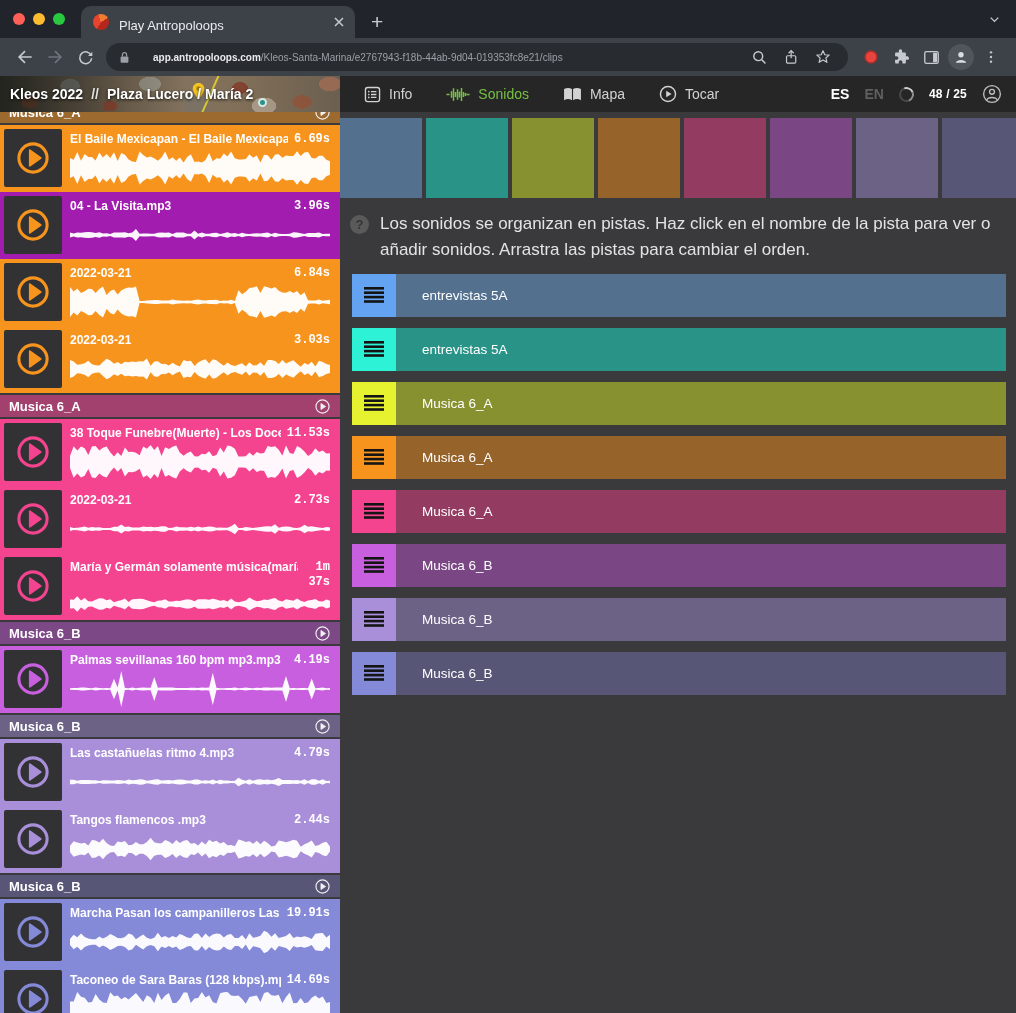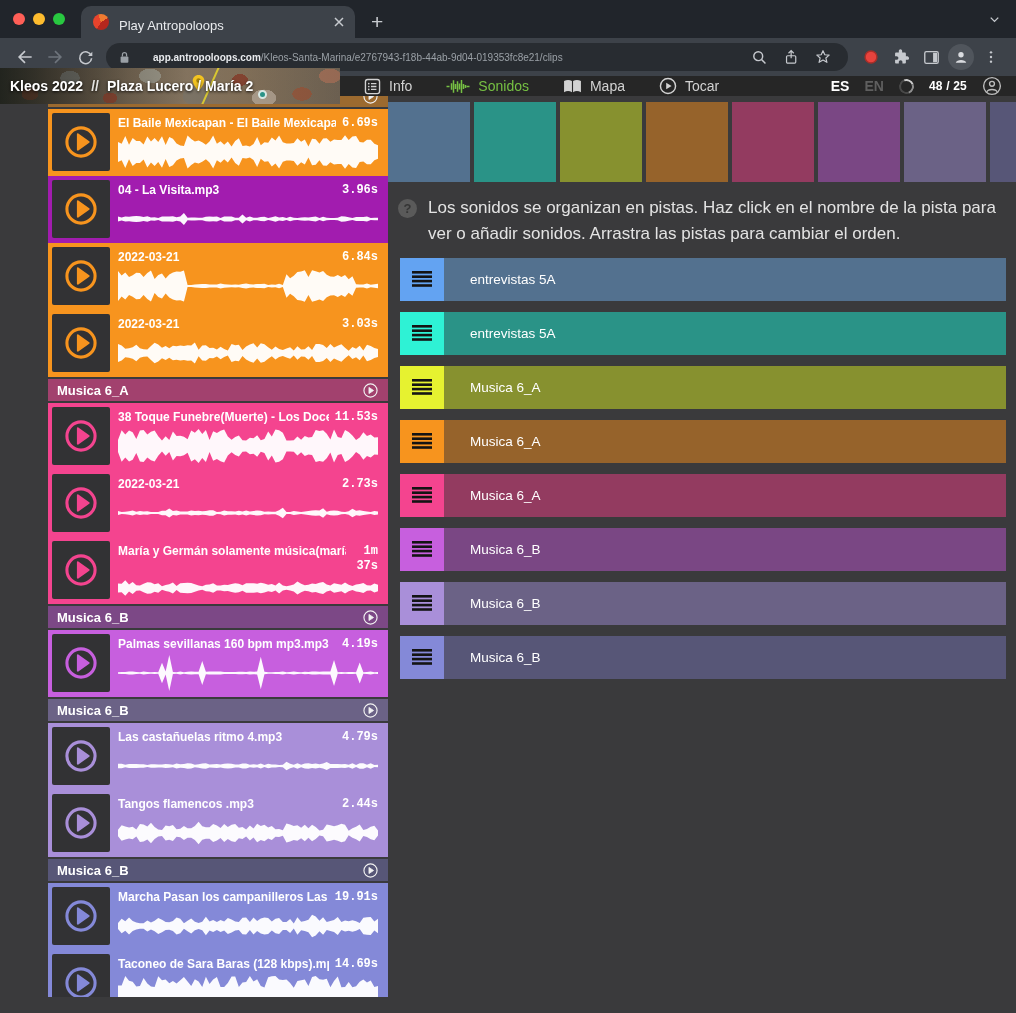--- a/index.html
+++ b/index.html
@@ -19,21 +19,21 @@
   .tab-chevron{position:absolute;right:14px;top:12px;}
   .toolbar{height:38px;background:#3d4249;display:flex;align-items:center;padding:0 10px;}
   .tbtn{width:30px;height:30px;display:flex;align-items:center;justify-content:center;flex:none;}
   .urlpill{flex:1;height:28px;background:#282c31;border-radius:14px;display:flex;align-items:center;padding:0 12px;margin:0 8px 0 6px;min-width:0;}
   .url{font-size:10px;white-space:nowrap;overflow:hidden;flex:1;margin-left:22px;}
   .url .dom{color:#e8eaed;font-weight:600;}
   .url .path{color:#9aa0a6;}
   .pill-ic{width:26px;height:26px;display:flex;align-items:center;justify-content:center;flex:none;margin-left:6px;}
   .avatar{width:26px;height:26px;border-radius:50%;background:#50555c;display:flex;align-items:center;justify-content:center;}
   
-  .appheader{height:20px;background:#262626;display:flex;align-items:center;position:relative;}
+  .appheader{height:36px;background:#262626;display:flex;align-items:center;position:relative;}
   .photo{width:340px;height:36px;flex:none;position:relative;overflow:hidden;
     background:
       radial-gradient(14px 10px at 30px 26px,#7d4f35 60%,transparent 61%),
       radial-gradient(16px 12px at 70px 10px,#8a8a80 60%,transparent 61%),
       radial-gradient(12px 9px at 110px 30px,#a9553b 60%,transparent 61%),
       radial-gradient(18px 12px at 150px 8px,#b0ab9a 60%,transparent 61%),
       radial-gradient(13px 10px at 240px 12px,#9c4f38 60%,transparent 61%),
       radial-gradient(16px 11px at 302px 26px,#b06a4a 60%,transparent 61%),
       radial-gradient(20px 14px at 264px 30px,#cbb9a4 60%,transparent 61%),
       radial-gradient(22px 16px at 196px 28px,#8e8474 60%,transparent 61%),
@@ -48,21 +48,21 @@
   .nav{display:flex;align-items:center;gap:34px;padding-left:24px;}
   .navitem{display:flex;align-items:center;gap:8px;color:#d2d2d2;font-size:14px;}
   .navitem.active{color:var(--accent);justify-content:space-between;}
   .hdr-right{margin-left:auto;display:flex;align-items:center;gap:15px;padding-right:14px;}
   .lang-es{color:#fff;font-size:14px;font-weight:600;}
   .lang-en{color:#5f5f5f;font-size:14px;font-weight:600;}
   .spinner{width:15px;height:15px;border-radius:50%;border:2.5px solid rgba(255,255,255,.16);
     border-top-color:#cfcfcf;border-right-color:#8f8f8f;transform:rotate(25deg);box-sizing:border-box;}
   .counter{color:#fff;font-size:12px;font-weight:700;letter-spacing:.2px;}
   
-  .content{display:flex;height:901px;margin-left:48px;}
+  .content{display:flex;height:901px;}
   .sidebar{width:340px;flex:none;overflow:hidden;background:#3a3a3c;}
   .sec-header{height:22px;display:flex;align-items:center;justify-content:space-between;padding:0 9px;margin:2px 0;
     color:#fff;font-size:13px;font-weight:700;}
   .clip{height:67px;display:flex;padding:4px;box-sizing:border-box;}
   .clip-btn{width:58px;height:58px;background:#323234;border-radius:2px;display:flex;align-items:center;justify-content:center;flex:none;padding:0;border:none;}
   .clip-body{flex:1;min-width:0;padding:3px 6px 0 8px;display:flex;flex-direction:column;}
   .clip-top{display:flex;gap:6px;font-size:12px;font-weight:600;color:#fff;line-height:1.25;}
   .clip-title{flex:1;white-space:nowrap;overflow:hidden;}
   .clip-dur{flex:none;text-align:right;font-family:Liberation Mono, monospace;}
   .clip-dur.wrap{max-width:26px;}

